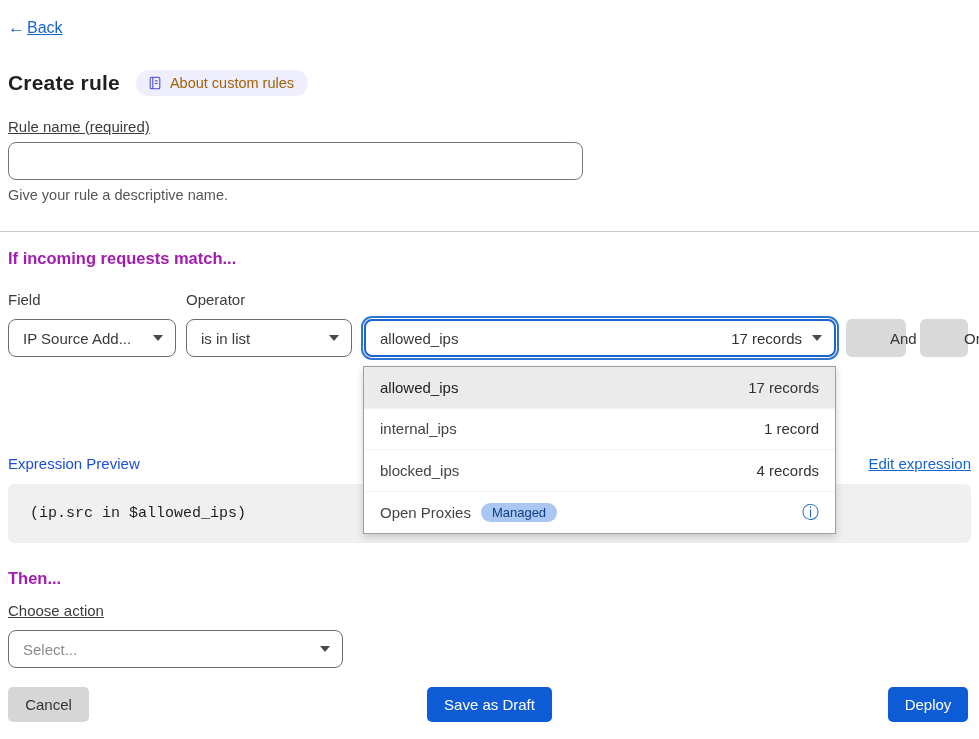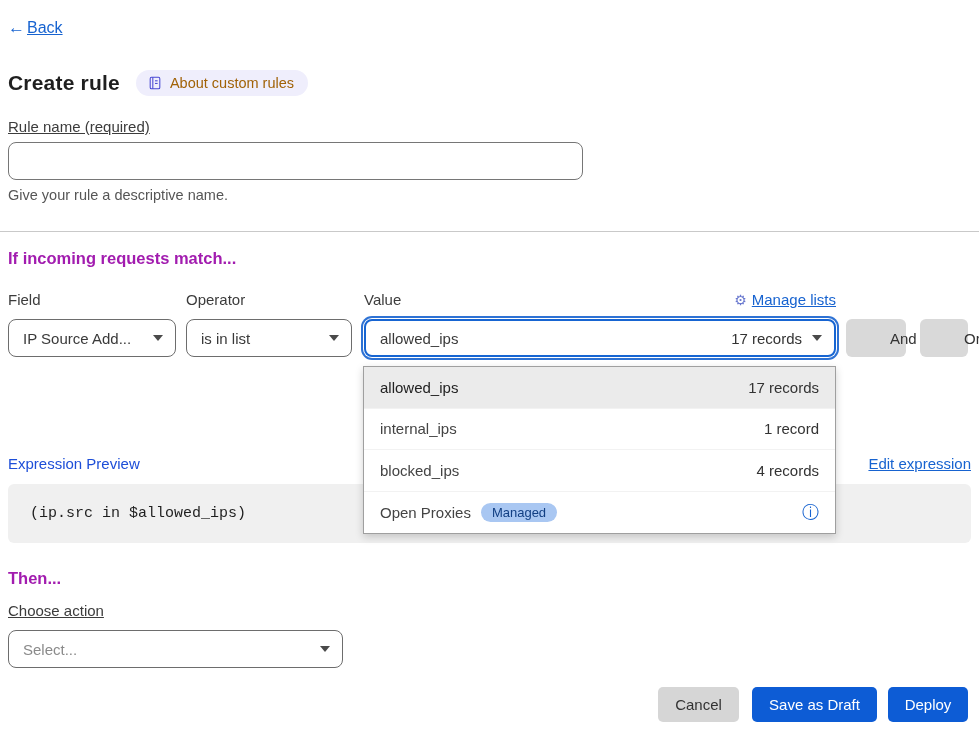--- a/index.html
+++ b/index.html
@@ -115,21 +115,21 @@
     font-size: 15px; color: #1f1f1f;
   }
 
   
   .then-heading { margin-top: 26px; }
   .action-label { margin-top: 13px; }
   .action-select { margin-top: 10px; width: 335px; }
   .action-select .sel-text { color: #8a8a8a; }
 
   
-  .footer-row { margin-top: 19px; display: flex; justify-content: flex-end; align-items: center; padding-right: 3px; }
+  .footer-row { margin-top: 19px; display: flex; justify-content: space-between; align-items: center; padding-right: 3px; }
   .btn { height: 35px; border: none; border-radius: 5px; font-size: 15px; cursor: pointer; font-family: "Liberation Sans", sans-serif; }
   .btn-cancel { width: 81px; background: #d6d6d6; color: #333; margin-right: 13px; }
   .btn-primary { background: #0d5cd5; color: #fff; }
   .btn-save { width: 125px; margin-right: 11px; }
   .btn-deploy { width: 80px; }
 </style>
 </head>
 <body>
 
 <div class="page">
@@ -160,27 +160,20 @@
   <input class="rule-name-input" type="text" value="" style="">
   <div class="helper-text">Give your rule a descriptive name.</div>
 
   <hr class="divider">
 
   <h2 class="section-heading">If incoming requests match...</h2>
 
   <div class="labels-row">
     <div class="col-field-label">Field</div>
     <div class="col-operator-label">Operator</div>
-    <div class="col-value-label">
-      <span>Value</span>
-      <span class="manage-lists">
-        <span class="gear">⚙</span>
-        <span class="ml-text">Manage lists</span>
-      </span>
-    </div>
   </div>
 
   <div class="controls-row">
     <div class="select-box field-select">
       <span class="sel-text">IP Source Add...</span>
       <span class="caret"></span>
     </div>
     <div class="select-box operator-select">
       <span class="sel-text">is in list</span>
       <span class="caret"></span>

